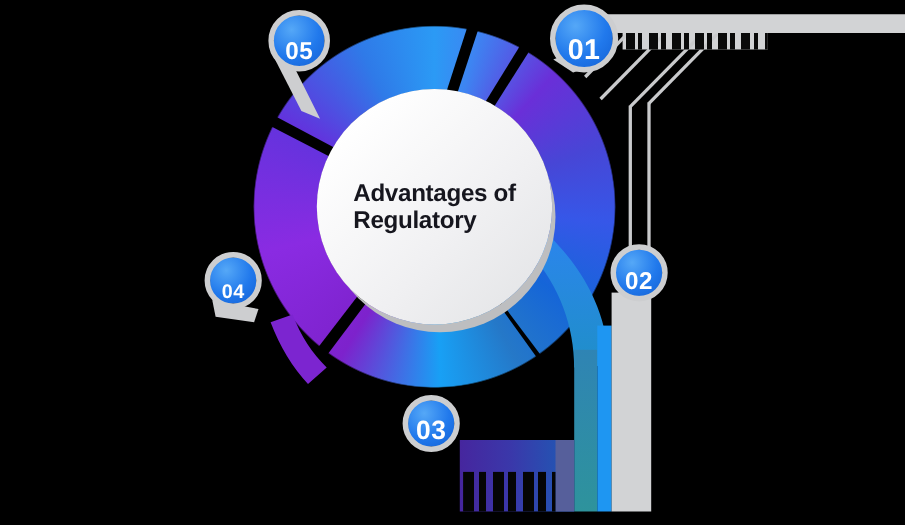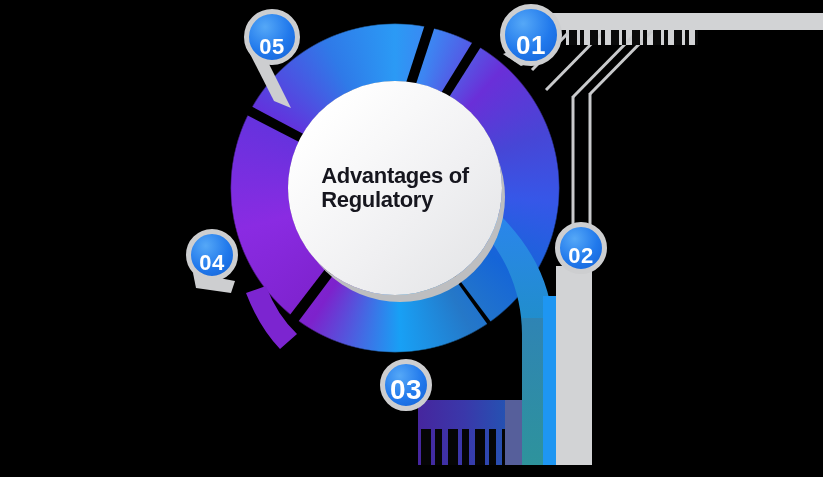--- a/index.html
+++ b/index.html
@@ -29,23 +29,23 @@
   .center-title{font-size:22px;font-weight:bold;line-height:24px;letter-spacing:-0.3px;color:#16161e;}
   .center-title span{display:block;}
 
   
   .badge{position:absolute;border-radius:50%;border:5px solid #cdced0;z-index:6;
     background:radial-gradient(circle at 35% 28%,#55a8f7 0%,#2179ec 55%,#1360d4 100%);
     display:flex;align-items:flex-end;justify-content:center;
     color:#fff;font-weight:bold;letter-spacing:0.5px;}
   .badge-01{left:500px;top:4px;width:62px;height:62px;font-size:26px;}
   .badge-05{left:244px;top:9px;width:56px;height:56px;font-size:22px;}
-  .badge-04{left:186px;top:229px;width:52px;height:52px;font-size:22px;}
+  .badge-04{left:186px;top:229px;width:52px;height:52px;font-size:18px;}
   .badge-02{left:555px;top:222px;width:52px;height:52px;font-size:22px;}
-  .badge-03{left:380px;top:359px;width:52px;height:52px;font-size:28px;}
+  .badge-03{left:366px;top:359px;width:52px;height:52px;font-size:24px;}
 
   
   .sil{position:absolute;z-index:4;}
   .sil-top{left:569px;top:30px;width:129px;height:15px;
     background:repeating-linear-gradient(90deg,#0a0a0a 0 8px,transparent 8px 11px,#0a0a0a 11px 15px,transparent 15px 21px);}
   .sil-block{left:421px;top:429px;width:84px;height:36px;
     background:repeating-linear-gradient(90deg,#050505 0 10px,transparent 10px 14px,#050505 14px 21px,transparent 21px 27px);}
 </style>
 </head>
 <body>

